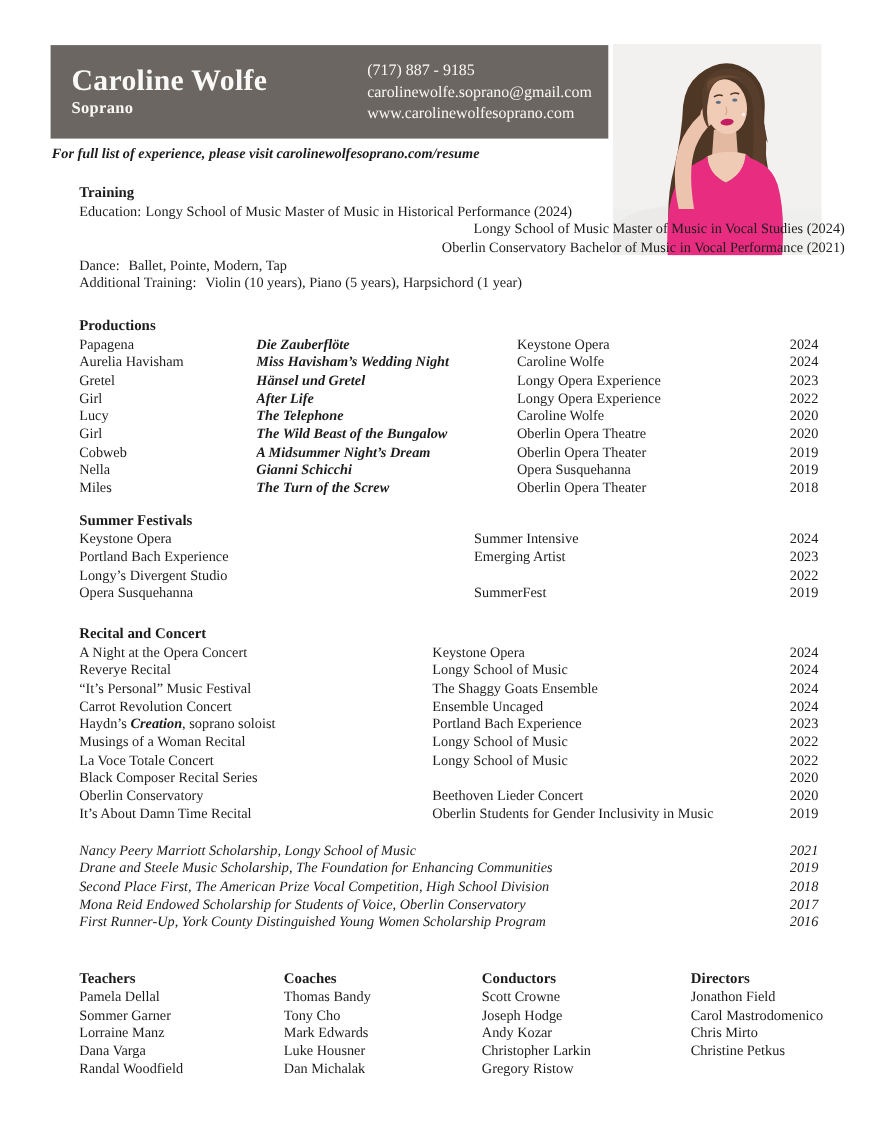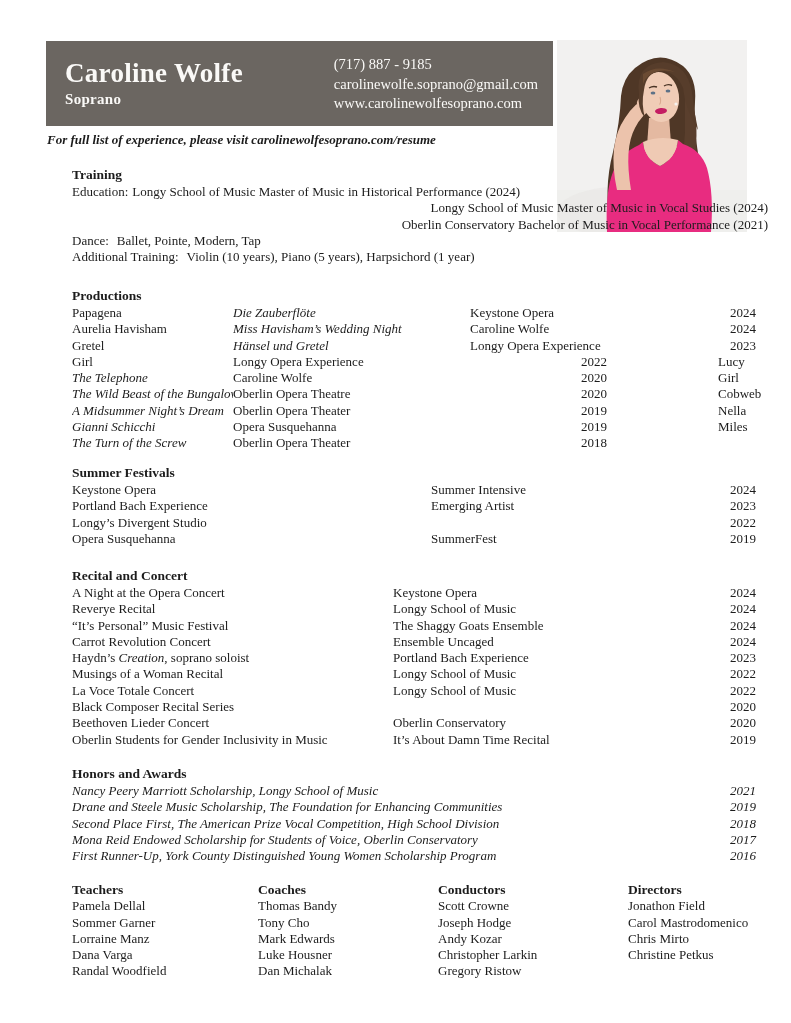--- a/index.html
+++ b/index.html
@@ -25,22 +25,22 @@
   #tagline{left:47px;top:132px;font-size:13px;font-weight:bold;font-style:italic;text-align:center;}
   
   .section{left:47px;width:696px;font-size:13px;line-height:16.3px;margin-left:25px;}
   .sec-heading{font-weight:bold;font-size:13.5px;line-height:17px;margin-bottom:1px;}
   .grid{display:grid;}
   .prod{grid-template-columns:161px 237px 1fr 50px;}
   .summer{grid-template-columns:359px 1fr 50px;}
   .recital{grid-template-columns:321px 1fr 50px;}
   .honors{grid-template-columns:1fr 50px;font-style:italic;}
   .people{grid-template-columns:186px 180px 190px 1fr;}
-  .year{text-align:center;}
-  .it{font-style:italic;}
+  .year{text-align:left;}
+  .it{font-style:italic;font-weight:bold;}
   .hd{font-weight:bold;font-size:13.5px;}
   .indent{padding-left:68px;text-align:right;}
   .lbl{margin-right:4px;}
   .lbl2{margin-right:8px;}
   .cell{white-space:nowrap;overflow:hidden;}
 </style>
 </head>
 <body>
 
 <div id="header-bar" class="abs">
@@ -109,20 +109,21 @@
       <span class="cell year">2024</span>
     <span class="cell">Aurelia Havisham</span>
       <span class="cell it">Miss Havisham’s Wedding Night</span>
       <span class="cell">Caroline Wolfe</span>
       <span class="cell year">2024</span>
     <span class="cell">Gretel</span>
       <span class="cell it">Hänsel und Gretel</span>
       <span class="cell">Longy Opera Experience</span>
       <span class="cell year">2023</span>
     <span class="cell">Girl</span>
+      <span class="cell it">After Life</span>
       <span class="cell">Longy Opera Experience</span>
       <span class="cell year">2022</span>
     <span class="cell">Lucy</span>
       <span class="cell it">The Telephone</span>
       <span class="cell">Caroline Wolfe</span>
       <span class="cell year">2020</span>
     <span class="cell">Girl</span>
       <span class="cell it">The Wild Beast of the Bungalow</span>
       <span class="cell">Oberlin Opera Theatre</span>
       <span class="cell year">2020</span>
@@ -179,31 +180,30 @@
       <span class="cell year">2023</span>
     <span class="cell">Musings of a Woman Recital</span>
       <span class="cell">Longy School of Music</span>
       <span class="cell year">2022</span>
     <span class="cell">La Voce Totale Concert</span>
       <span class="cell">Longy School of Music</span>
       <span class="cell year">2022</span>
     <span class="cell">Black Composer Recital Series</span>
       <span class="cell"></span>
       <span class="cell year">2020</span>
-    <span class="cell">Beethoven Lieder Concert</span>
-      <span class="cell">Oberlin Conservatory</span>
-      <span class="cell year">2020</span>
-    <span class="cell">Oberlin Students for Gender Inclusivity in Music</span>
-      <span class="cell">It’s About Damn Time Recital</span>
+    <span class="cell">Oberlin Conservatory</span>
+      <span class="cell">Beethoven Lieder Concert</span>
+      <span class="cell year">2020</span>
+    <span class="cell">It’s About Damn Time Recital</span>
+      <span class="cell">Oberlin Students for Gender Inclusivity in Music</span>
       <span class="cell year">2019</span>
   </div>
 </div>
 
 <div class="section abs" style="top:765px">
-  <div class="sec-heading">Honors and Awards</div>
   <div class="grid honors">
     <span class="cell">Nancy Peery Marriott Scholarship, Longy School of Music</span>
       <span class="cell year">2021</span>
     <span class="cell">Drane and Steele Music Scholarship, The Foundation for Enhancing Communities</span>
       <span class="cell year">2019</span>
     <span class="cell">Second Place First, The American Prize Vocal Competition, High School Division</span>
       <span class="cell year">2018</span>
     <span class="cell">Mona Reid Endowed Scholarship for Students of Voice, Oberlin Conservatory</span>
       <span class="cell year">2017</span>
     <span class="cell">First Runner-Up, York County Distinguished Young Women Scholarship Program</span>

